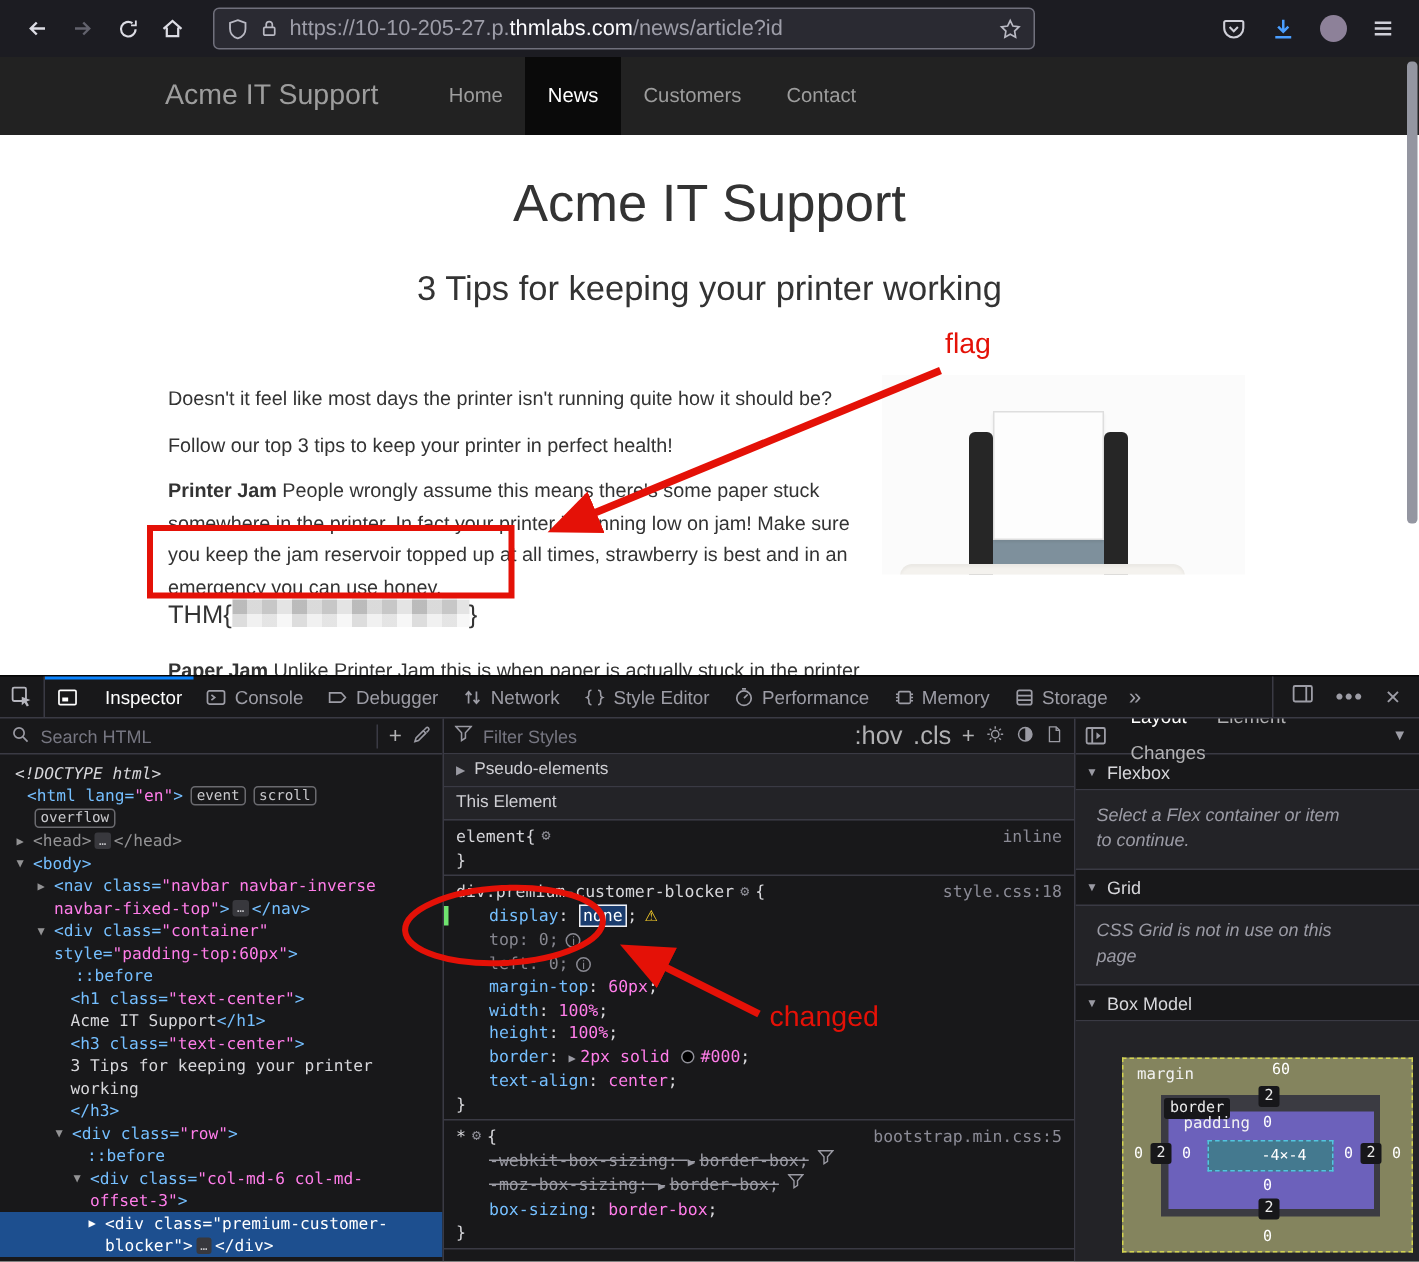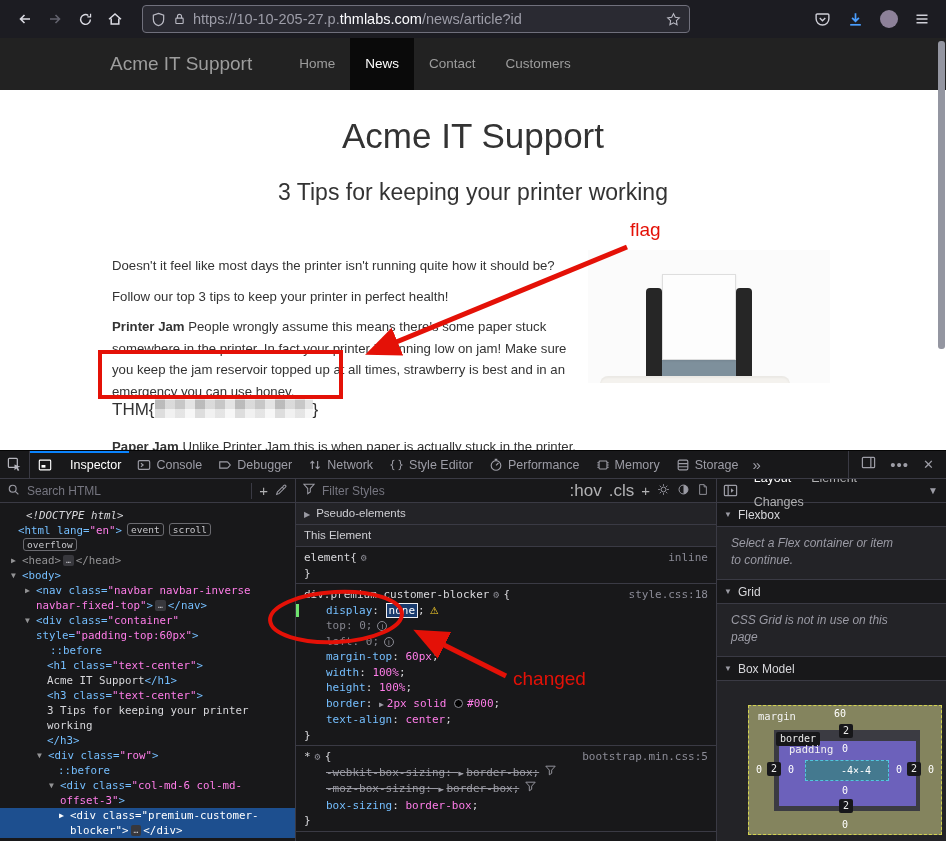--- a/index.html
+++ b/index.html
@@ -199,22 +199,22 @@
       </span>
     </div>
   </div>
 
   <div class="page">
     <div class="site-nav">
       <span class="brand">Acme IT Support</span>
       <span class="nav-links" id="site-nav-links">
           <span class="nav-item">Home</span>
           <span class="nav-item active">News</span>
+          <span class="nav-item">Customers</span>
           <span class="nav-item">Contact</span>
-          <span class="nav-item">Customers</span>
         </span>
     </div>
     <div class="page-title">Acme IT Support</div>
     <div class="page-subtitle">3 Tips for keeping your printer working</div>
 
     <div class="article">
       <p class="oneline">Doesn't it feel like most days the printer isn't running quite how it should be?</p>
       <p class="oneline">Follow our top 3 tips to keep your printer in perfect health!</p>
       <p><span class="tip-lead">Printer Jam</span><span> People wrongly assume this means there's some paper stuck somewhere in the printer. In fact your printer is running low on jam! Make sure you keep the jam reservoir topped up at all times, strawberry is best and in an emergency you can use honey.</span></p>
       <p class="tip-paper"><span class="tip-lead">Paper Jam</span><span> Unlike Printer Jam this is when paper is actually stuck in the printer, usually a karate chop to the paper feed tray will fix this.</span></p>
@@ -342,21 +342,21 @@
           <span class="spacer"></span>
           <span class="bar-sep"></span>
           <span class="plus">+</span>
           <span>
             <svg width="13" height="13" viewBox="0 0 16 16" fill="none" stroke="#9a9aa3" stroke-width="1.3">
                 <path d="M2 14l.9-2.9 6-6 2 2-6 6zM9.5 4.5l1.6-1.6a1.4 1.4 0 0 1 2 2L11.5 6.5"></path>
               </svg>
           </span>
         </div>
         <div class="dom-tree" id="dom-tree">
-            <div class="tree-row" style="padding-left: 26px;"><span class="tk tk-dt">&lt;!DOCTYPE html&gt;</span></div>
+            <div class="tree-row" style="padding-left: 10px;"><span class="tk tk-dt">&lt;!DOCTYPE html&gt;</span></div>
             <div class="tree-row" style="padding-left: 18px;"><span class="tk tk-p">&lt;</span><span class="tk tk-t">html</span><span class="tk tk-a"> lang</span><span class="tk tk-p">=</span><span class="tk tk-v">"en"</span><span class="tk tk-p">&gt;</span><span class="tk tk-b">event</span><span class="tk tk-b">scroll</span><br><span class="tk tk-b">overflow</span></div>
             <div class="tree-row" style="padding-left: 22px;"><span class="twisty" style="left: 11px;">▶</span><span class="tk tk-g">&lt;head&gt;</span><span class="tk tk-c">…</span><span class="tk tk-g">&lt;/head&gt;</span></div>
             <div class="tree-row" style="padding-left: 22px;"><span class="twisty" style="left: 11px;">▼</span><span class="tk tk-p">&lt;</span><span class="tk tk-t">body</span><span class="tk tk-p">&gt;</span></div>
             <div class="tree-row" style="padding-left: 36px;"><span class="twisty" style="left: 25px;">▶</span><span class="tk tk-p">&lt;</span><span class="tk tk-t">nav</span><span class="tk tk-a"> class</span><span class="tk tk-p">=</span><span class="tk tk-v">"navbar navbar-inverse</span><br><span class="tk tk-v">navbar-fixed-top"</span><span class="tk tk-p">&gt;</span><span class="tk tk-c">…</span><span class="tk tk-p">&lt;/</span><span class="tk tk-t">nav</span><span class="tk tk-p">&gt;</span></div>
             <div class="tree-row" style="padding-left: 36px;"><span class="twisty" style="left: 25px;">▼</span><span class="tk tk-p">&lt;</span><span class="tk tk-t">div</span><span class="tk tk-a"> class</span><span class="tk tk-p">=</span><span class="tk tk-v">"container"</span><br><span class="tk tk-a">style</span><span class="tk tk-p">=</span><span class="tk tk-v">"padding-top:60px"</span><span class="tk tk-p">&gt;</span></div>
             <div class="tree-row" style="padding-left: 50px;"><span class="tk tk-s">::before</span></div>
             <div class="tree-row" style="padding-left: 47px;"><span class="tk tk-p">&lt;</span><span class="tk tk-t">h1</span><span class="tk tk-a"> class</span><span class="tk tk-p">=</span><span class="tk tk-v">"text-center"</span><span class="tk tk-p">&gt;</span><br><span class="tk tk-x">Acme IT Support</span><span class="tk tk-p">&lt;/</span><span class="tk tk-t">h1</span><span class="tk tk-p">&gt;</span></div>
             <div class="tree-row" style="padding-left: 47px;"><span class="tk tk-p">&lt;</span><span class="tk tk-t">h3</span><span class="tk tk-a"> class</span><span class="tk tk-p">=</span><span class="tk tk-v">"text-center"</span><span class="tk tk-p">&gt;</span><br><span class="tk tk-x">3 Tips for keeping your printer</span><br><span class="tk tk-x">working</span><br><span class="tk tk-p">&lt;/</span><span class="tk tk-t">h3</span><span class="tk tk-p">&gt;</span></div>
             <div class="tree-row" style="padding-left: 48px;"><span class="twisty" style="left: 37px;">▼</span><span class="tk tk-p">&lt;</span><span class="tk tk-t">div</span><span class="tk tk-a"> class</span><span class="tk tk-p">=</span><span class="tk tk-v">"row"</span><span class="tk tk-p">&gt;</span></div>
             <div class="tree-row" style="padding-left: 58px;"><span class="tk tk-s">::before</span></div>
@@ -473,21 +473,21 @@
           </div>
 
         <div class="bm-area">
           <div class="bm-margin"></div>
           <div class="bm-border"></div>
           <div class="bm-padding"></div>
           <div class="bm-content">-4×-4</div>
           <span class="bm-label" style="left:41px;top:29px">margin</span>
           <span class="bm-chiplabel" style="left:59px;top:51px">border</span>
           <span class="bm-label" style="left:72px;top:62px">padding</span>
-          <span class="bm-num" style="left:123px;top:27px">60</span>
+          <span class="bm-num" style="left:137px;top:27px">60</span>
           <span class="bm-chip" style="left:122px;top:43px">2</span>
           <span class="bm-num" style="left:128px;top:62px">0</span>
           <span class="bm-num" style="left:42px;top:83px">0</span>
           <span class="bm-chip" style="left:50px;top:81px">2</span>
           <span class="bm-num" style="left:74px;top:83px">0</span>
           <span class="bm-num" style="left:182px;top:83px">0</span>
           <span class="bm-chip" style="left:190px;top:81px">2</span>
           <span class="bm-num" style="left:214px;top:83px">0</span>
           <span class="bm-num" style="left:128px;top:104px">0</span>
           <span class="bm-chip" style="left:122px;top:118px">2</span>

